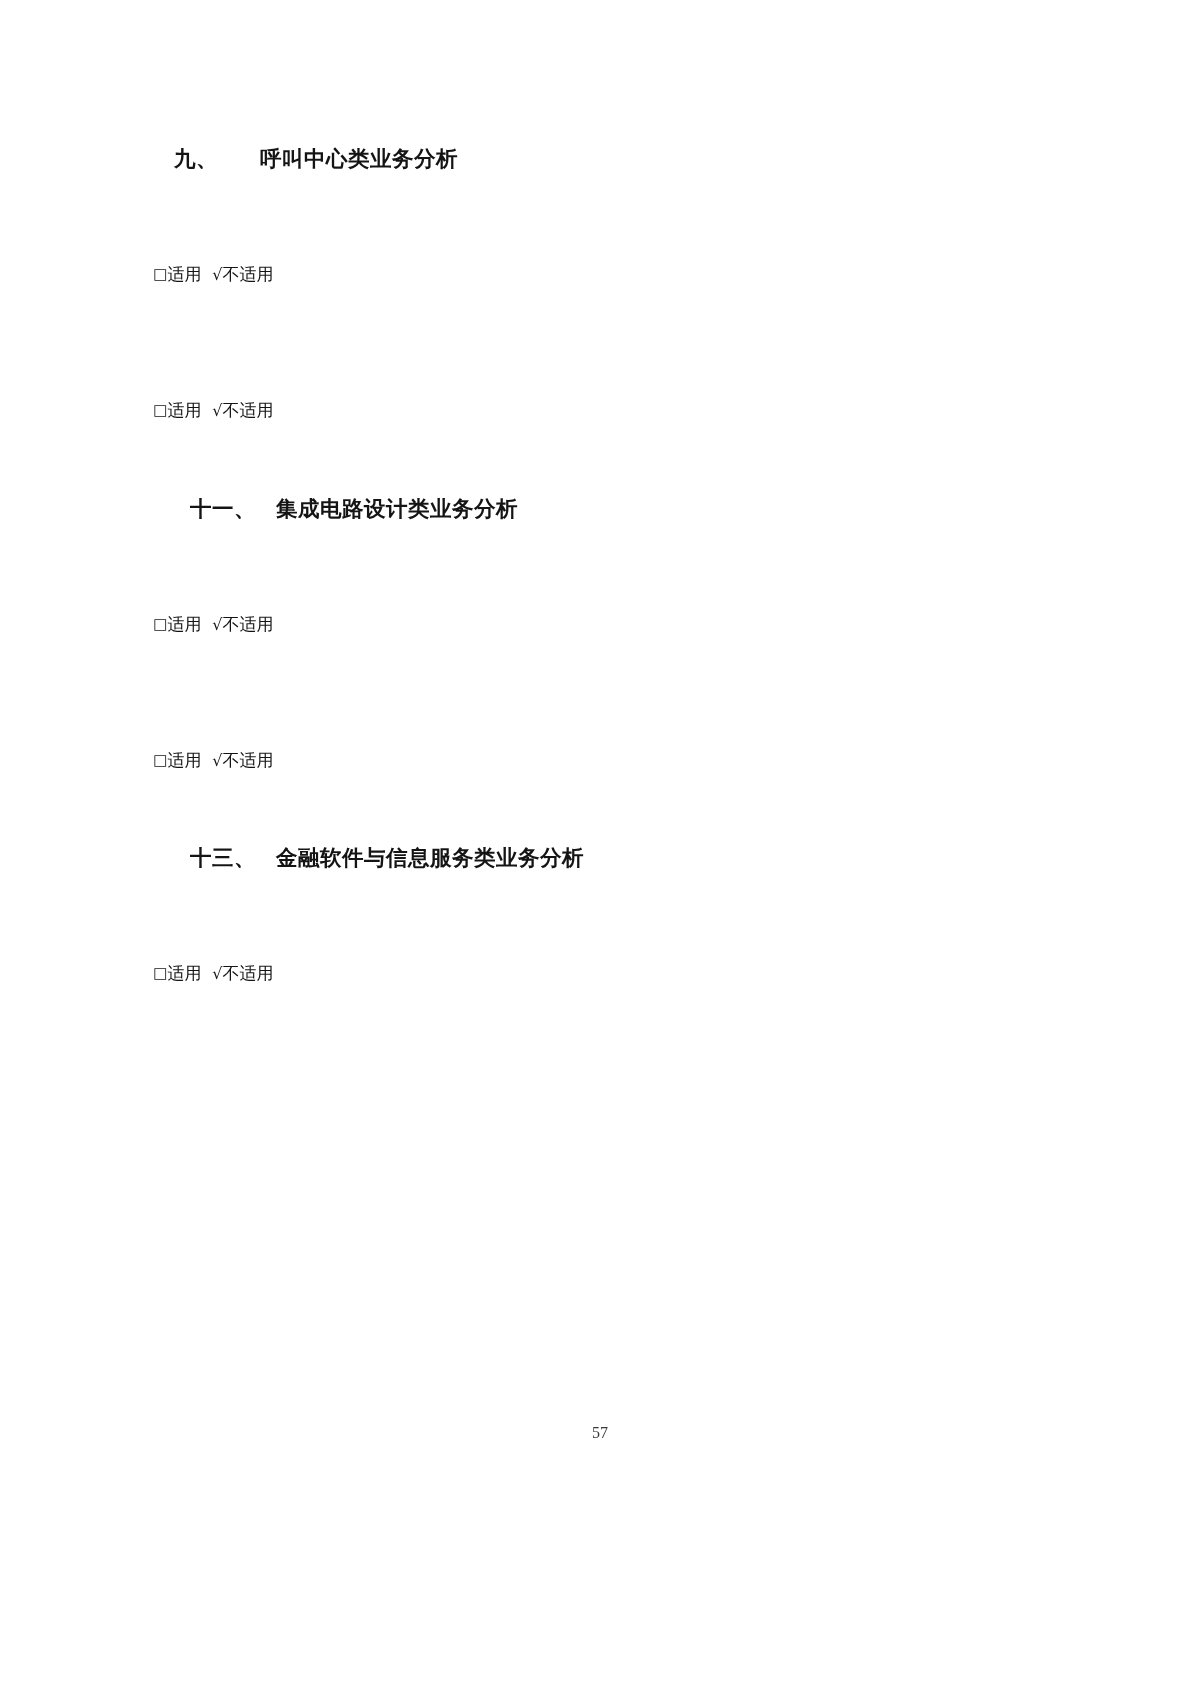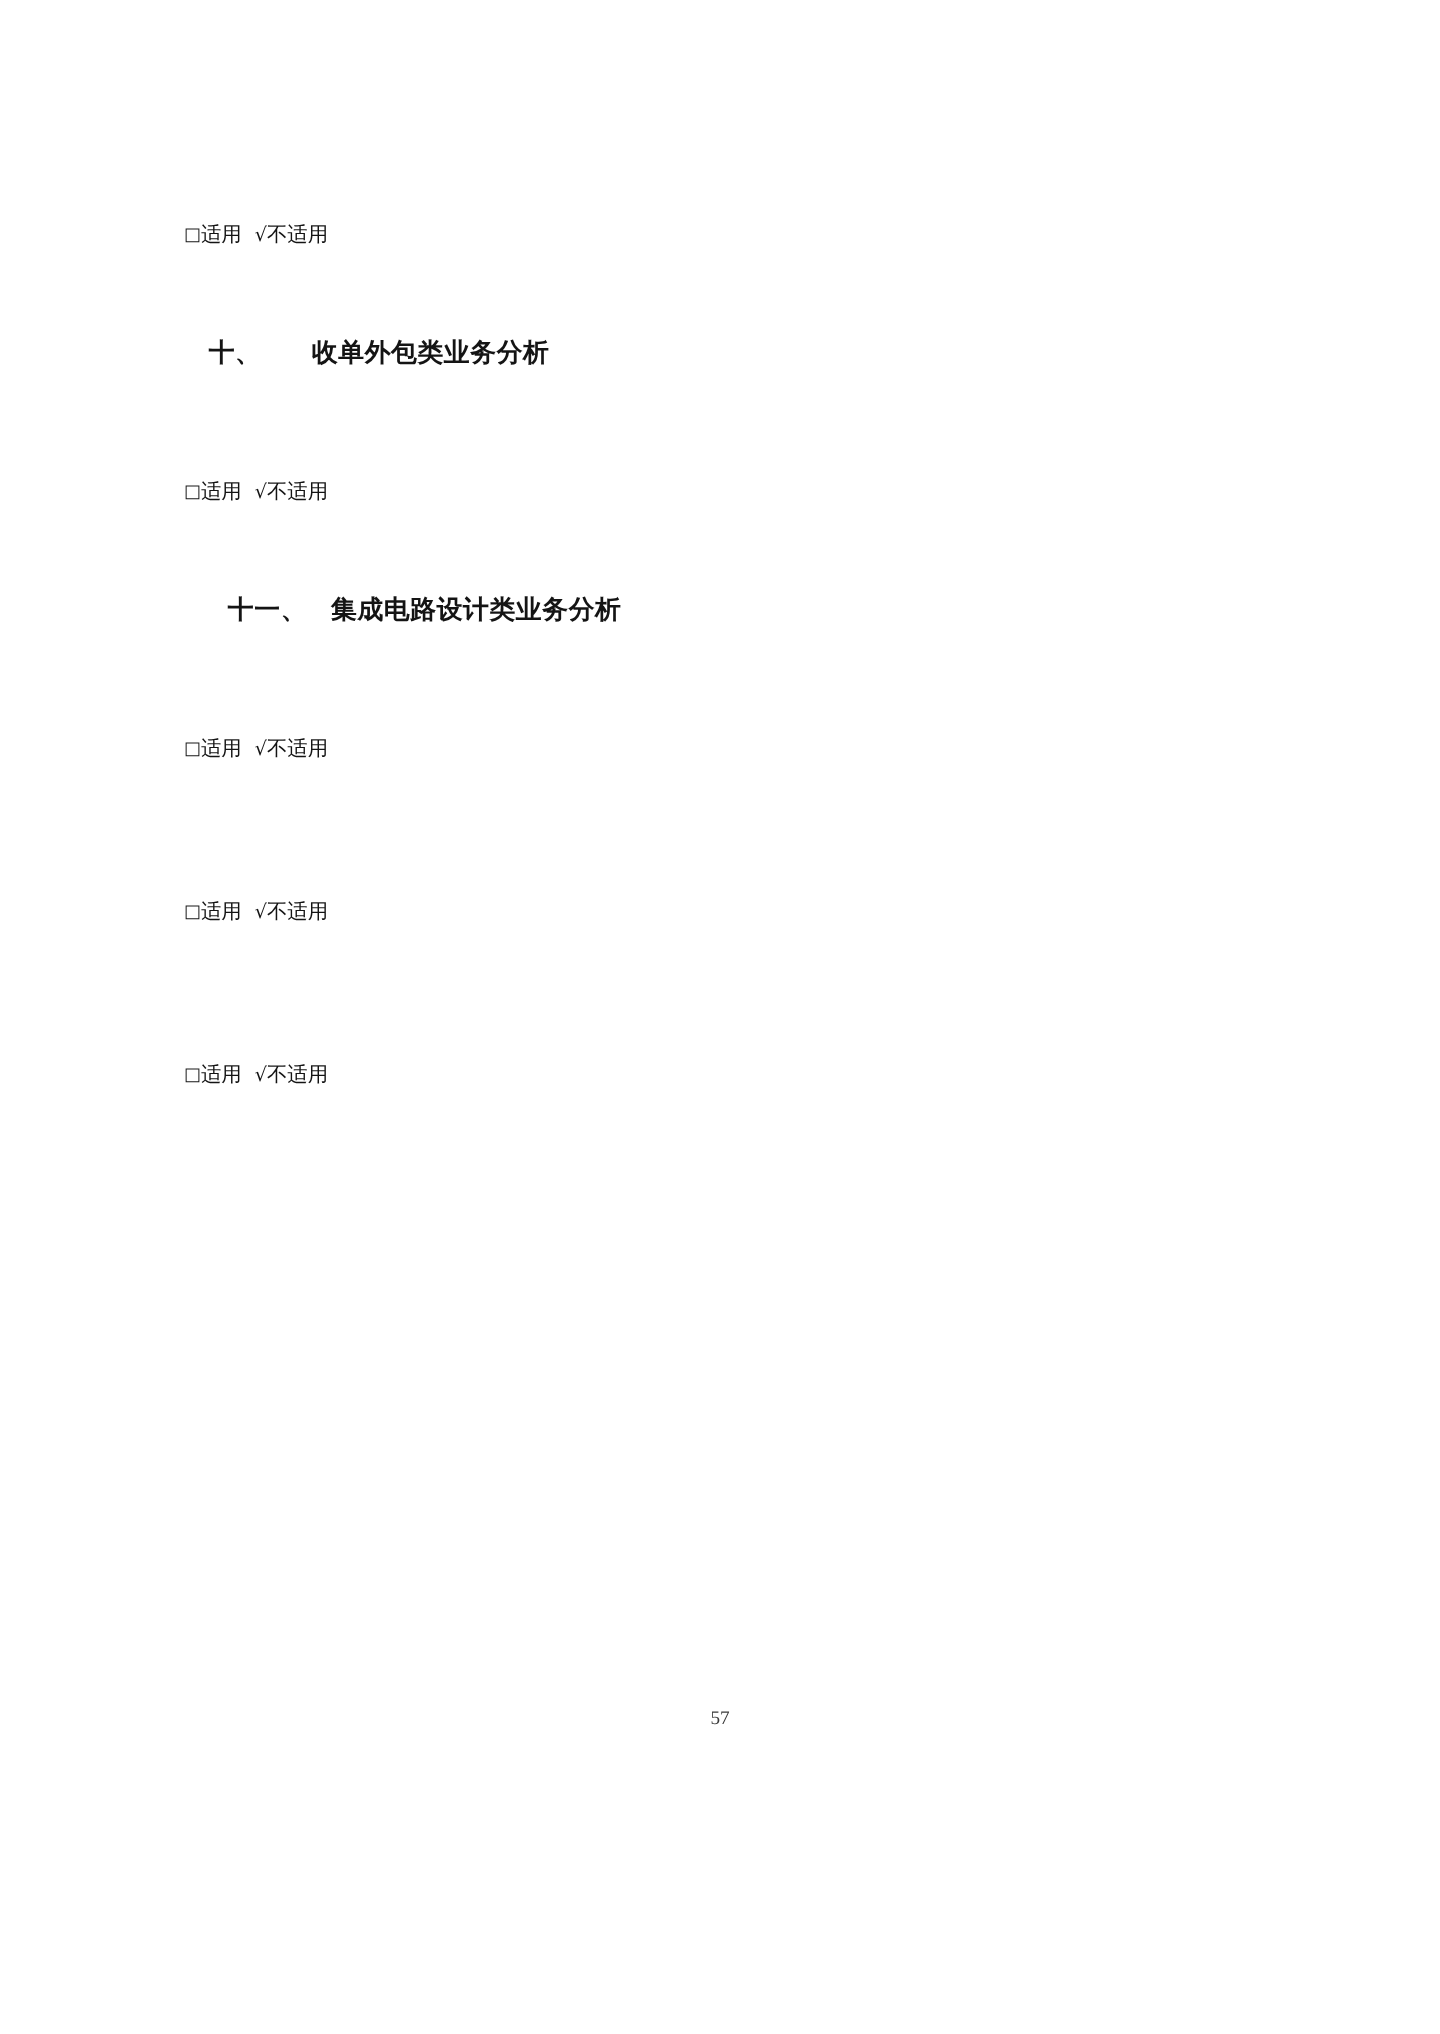--- a/index.html
+++ b/index.html
@@ -90,30 +90,30 @@
     color: #3a3a3a;
   }
 </style>
 </head>
 <body>
 
 <div class="page">
   <div class="doc-body">
 
     <div class="section">
+      <div class="section-heading">
+        <span class="num wide">九、</span><span class="title">呼叫中心类业务分析</span>
+      </div>
       <div class="applicability">
         <span class="opt"><span class="box">□</span><span>适用</span></span><span>&nbsp;&nbsp;</span><span class="opt"><span class="check">√</span><span>不适用</span></span>
       </div>
     </div>
     <div class="gap-after"></div>
 
     <div class="section">
-      <div class="section-heading">
-        <span class="num wide">十、</span><span class="title">收单外包类业务分析</span>
-      </div>
       <div class="applicability">
         <span class="opt"><span class="box">□</span><span>适用</span></span><span>&nbsp;&nbsp;</span><span class="opt"><span class="check">√</span><span>不适用</span></span>
       </div>
     </div>
     <div class="gap-after"></div>
 
     <div class="section">
       <div class="section-heading">
         <span class="num narrow">十一、</span><span class="title">集成电路设计类业务分析</span>
       </div>
@@ -124,20 +124,23 @@
     <div class="gap-after"></div>
 
     <div class="section">
       <div class="applicability">
         <span class="opt"><span class="box">□</span><span>适用</span></span><span>&nbsp;&nbsp;</span><span class="opt"><span class="check">√</span><span>不适用</span></span>
       </div>
     </div>
     <div class="gap-after"></div>
 
     <div class="section">
+      <div class="section-heading">
+        <span class="num narrow">十三、</span><span class="title">金融软件与信息服务类业务分析</span>
+      </div>
       <div class="applicability">
         <span class="opt"><span class="box">□</span><span>适用</span></span><span>&nbsp;&nbsp;</span><span class="opt"><span class="check">√</span><span>不适用</span></span>
       </div>
     </div>
 
   </div>
 
   <div class="footer">57</div>
 </div>
 

